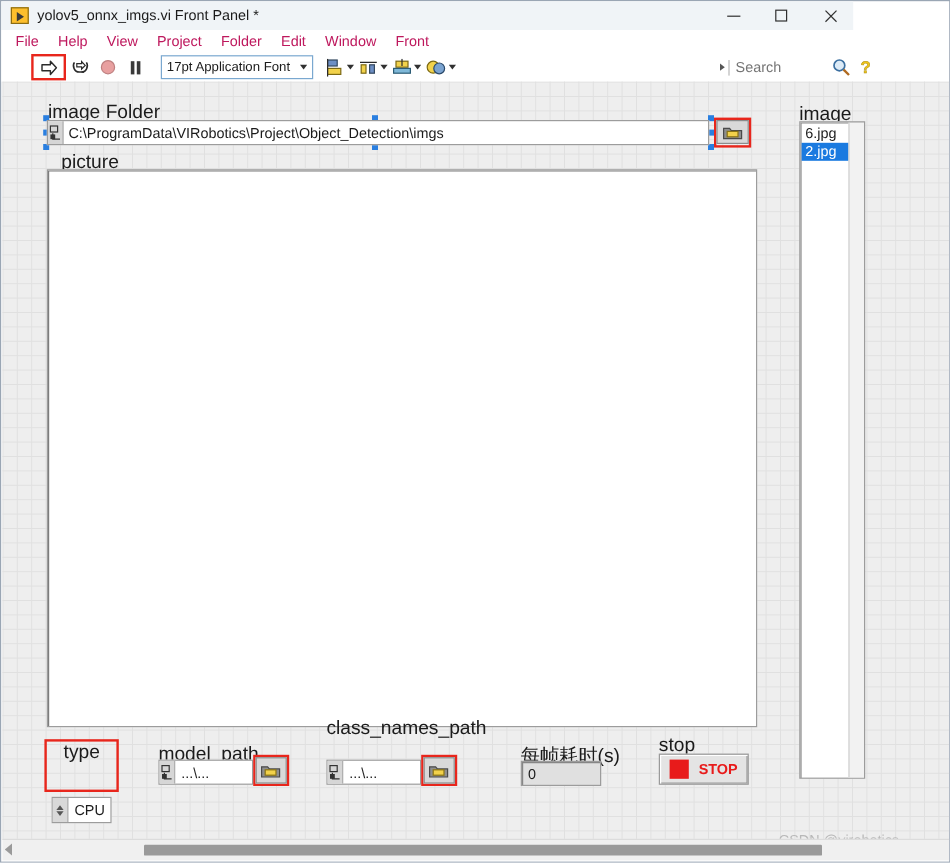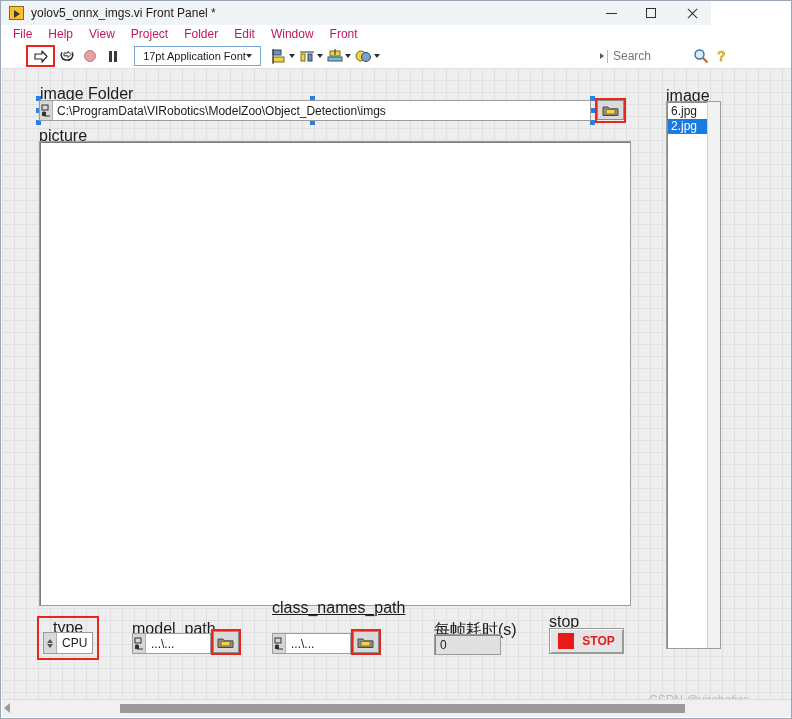--- a/index.html
+++ b/index.html
@@ -81,21 +81,21 @@
   }
   .dot-abort {
     width: 12px; height: 12px; border-radius: 50%;
     background: #e8a0a0; border: 1px solid #bf8080;
   }
   .pause-bars { display: flex; gap: 2px; }
   .pause-bars span { display: block; width: 3px; height: 11px; background: #3a3a3a; }
   #font-select {
     margin-left: 10px; width: 127px; height: 20px;
     background: #ffffff; border: 1px solid #7aa8d0;
-    display: flex; align-items: center; justify-content: center;
+    display: flex; align-items: center; justify-content: space-between;
     padding: 0 4px; flex: none;
   }
   #font-select-label { font-size: 11px; color: #1b1b1b; white-space: nowrap; }
   .caret { width: 0; height: 0; border-left: 3.5px solid transparent;
            border-right: 3.5px solid transparent; border-top: 4px solid #303030; }
   .align-grp { display: flex; align-items: center; margin-left: 8px; flex: none; }
   .align-btn { display: flex; align-items: center; gap: 2px; padding: 1px 2px; }
   #search-wrap {
     position: absolute; right: 62px; top: 2px; width: 130px; height: 20px;
     display: flex; align-items: center; justify-content: flex-end;
@@ -187,21 +187,21 @@
     line-height: 15px; white-space: nowrap;
   }
   .imgs-item.selected { background: #1a7ae0; color: #ffffff; }
 
   
   #type-hl {
     position: absolute; left: 36px; top: 615px; width: 62px; height: 44px;
     border: 2px solid #e8261c;
   }
   #type-ctrl {
-    position: absolute; left: 42px; top: 631px; width: 50px; height: 22px;
+    position: absolute; left: 42px; top: 663px; width: 50px; height: 22px;
     background: #ffffff; border: 1px solid #9c9c9c;
     display: flex; align-items: center;
   }
   #type-spin {
     width: 13px; height: 20px; background: #d9d9d9; border-right: 1px solid #b0b0b0;
     display: flex; flex-direction: column; align-items: center;
     justify-content: center; gap: 1px; flex: none;
   }
   .spin-up { width: 0; height: 0; border-left: 3px solid transparent;
              border-right: 3px solid transparent; border-bottom: 4px solid #555; }
@@ -416,32 +416,32 @@
   </div>
 
   <div id="path-ctrl">
     <span id="path-glyph">
       <svg width="11" height="14" viewBox="0 0 11 14">
         <rect x="1" y="1" width="6" height="5" fill="none" stroke="#333" stroke-width="1"></rect>
         <path d="M3 7 L3 12 L9 12" fill="none" stroke="#333" stroke-width="1"></path>
         <rect x="1" y="8" width="4" height="4" fill="#333"></rect>
       </svg>
     </span>
-    <span id="path-value">C:\ProgramData\VIRobotics\ModelZoo\Object_Detection\imgs</span>
+    <span id="path-value">C:\ProgramData\VIRobotics\Project\Object_Detection\imgs</span>
   </div>
 
   <div class="browse-hl" style="left:594px; top:97px; width:31px; height:25px;"></div>
   <div class="browse-btn" style="left:596px; top:99px;">
     <svg width="18" height="13" viewBox="0 0 18 13">
       <path d="M1 3 L6 3 L7.5 4.8 L16 4.8 L16 11.5 L1 11.5 Z" fill="#8e8e8e" stroke="#4a4a4a"></path>
       <rect x="4" y="5.5" width="9" height="4.5" fill="#f2d24b" stroke="#8a7413"></rect>
     </svg>
   </div>
 
-  <div class="fp-label" style="left:38px; top:126px;">picture</div>
+  <div class="fp-label" style="left:50px; top:126px;">picture</div>
   <div id="picture-box"></div>
 
   <div class="fp-label" style="left:665px; top:86px;">image</div>
   <div id="imgs-box">
     <div style="padding-top:2px; padding-left:1px;">
       <div class="imgs-item">6.jpg</div>
       <div class="imgs-item selected">2.jpg</div>
     </div>
     <div id="imgs-scroll"></div>
   </div>
@@ -468,21 +468,21 @@
     <span class="mini-path-value">...\...</span>
   </div>
   <div class="browse-hl" style="left:210px; top:628px; width:30px; height:26px;"></div>
   <div class="browse-btn" style="left:212px; top:630px; width:26px; height:22px;">
     <svg width="18" height="13" viewBox="0 0 18 13">
       <path d="M1 3 L6 3 L7.5 4.8 L16 4.8 L16 11.5 L1 11.5 Z" fill="#8e8e8e" stroke="#4a4a4a"></path>
       <rect x="4" y="5.5" width="9" height="4.5" fill="#f2d24b" stroke="#8a7413"></rect>
     </svg>
   </div>
 
-  <div class="fp-label" style="left:271px; top:598px;text-decoration:underline;">class_names_path</div>
+  <div class="fp-label" style="left:271px; top:598px;">class_names_path</div>
   <div class="mini-path" style="left:271px; top:632px; width:79px;">
     <span class="mini-path-glyph">
       <svg width="11" height="14" viewBox="0 0 11 14">
         <rect x="1" y="1" width="6" height="5" fill="none" stroke="#333" stroke-width="1"></rect>
         <path d="M3 7 L3 12 L9 12" fill="none" stroke="#333" stroke-width="1"></path>
         <rect x="1" y="8" width="4" height="4" fill="#333"></rect>
       </svg>
     </span>
     <span class="mini-path-value">...\...</span>
   </div>

